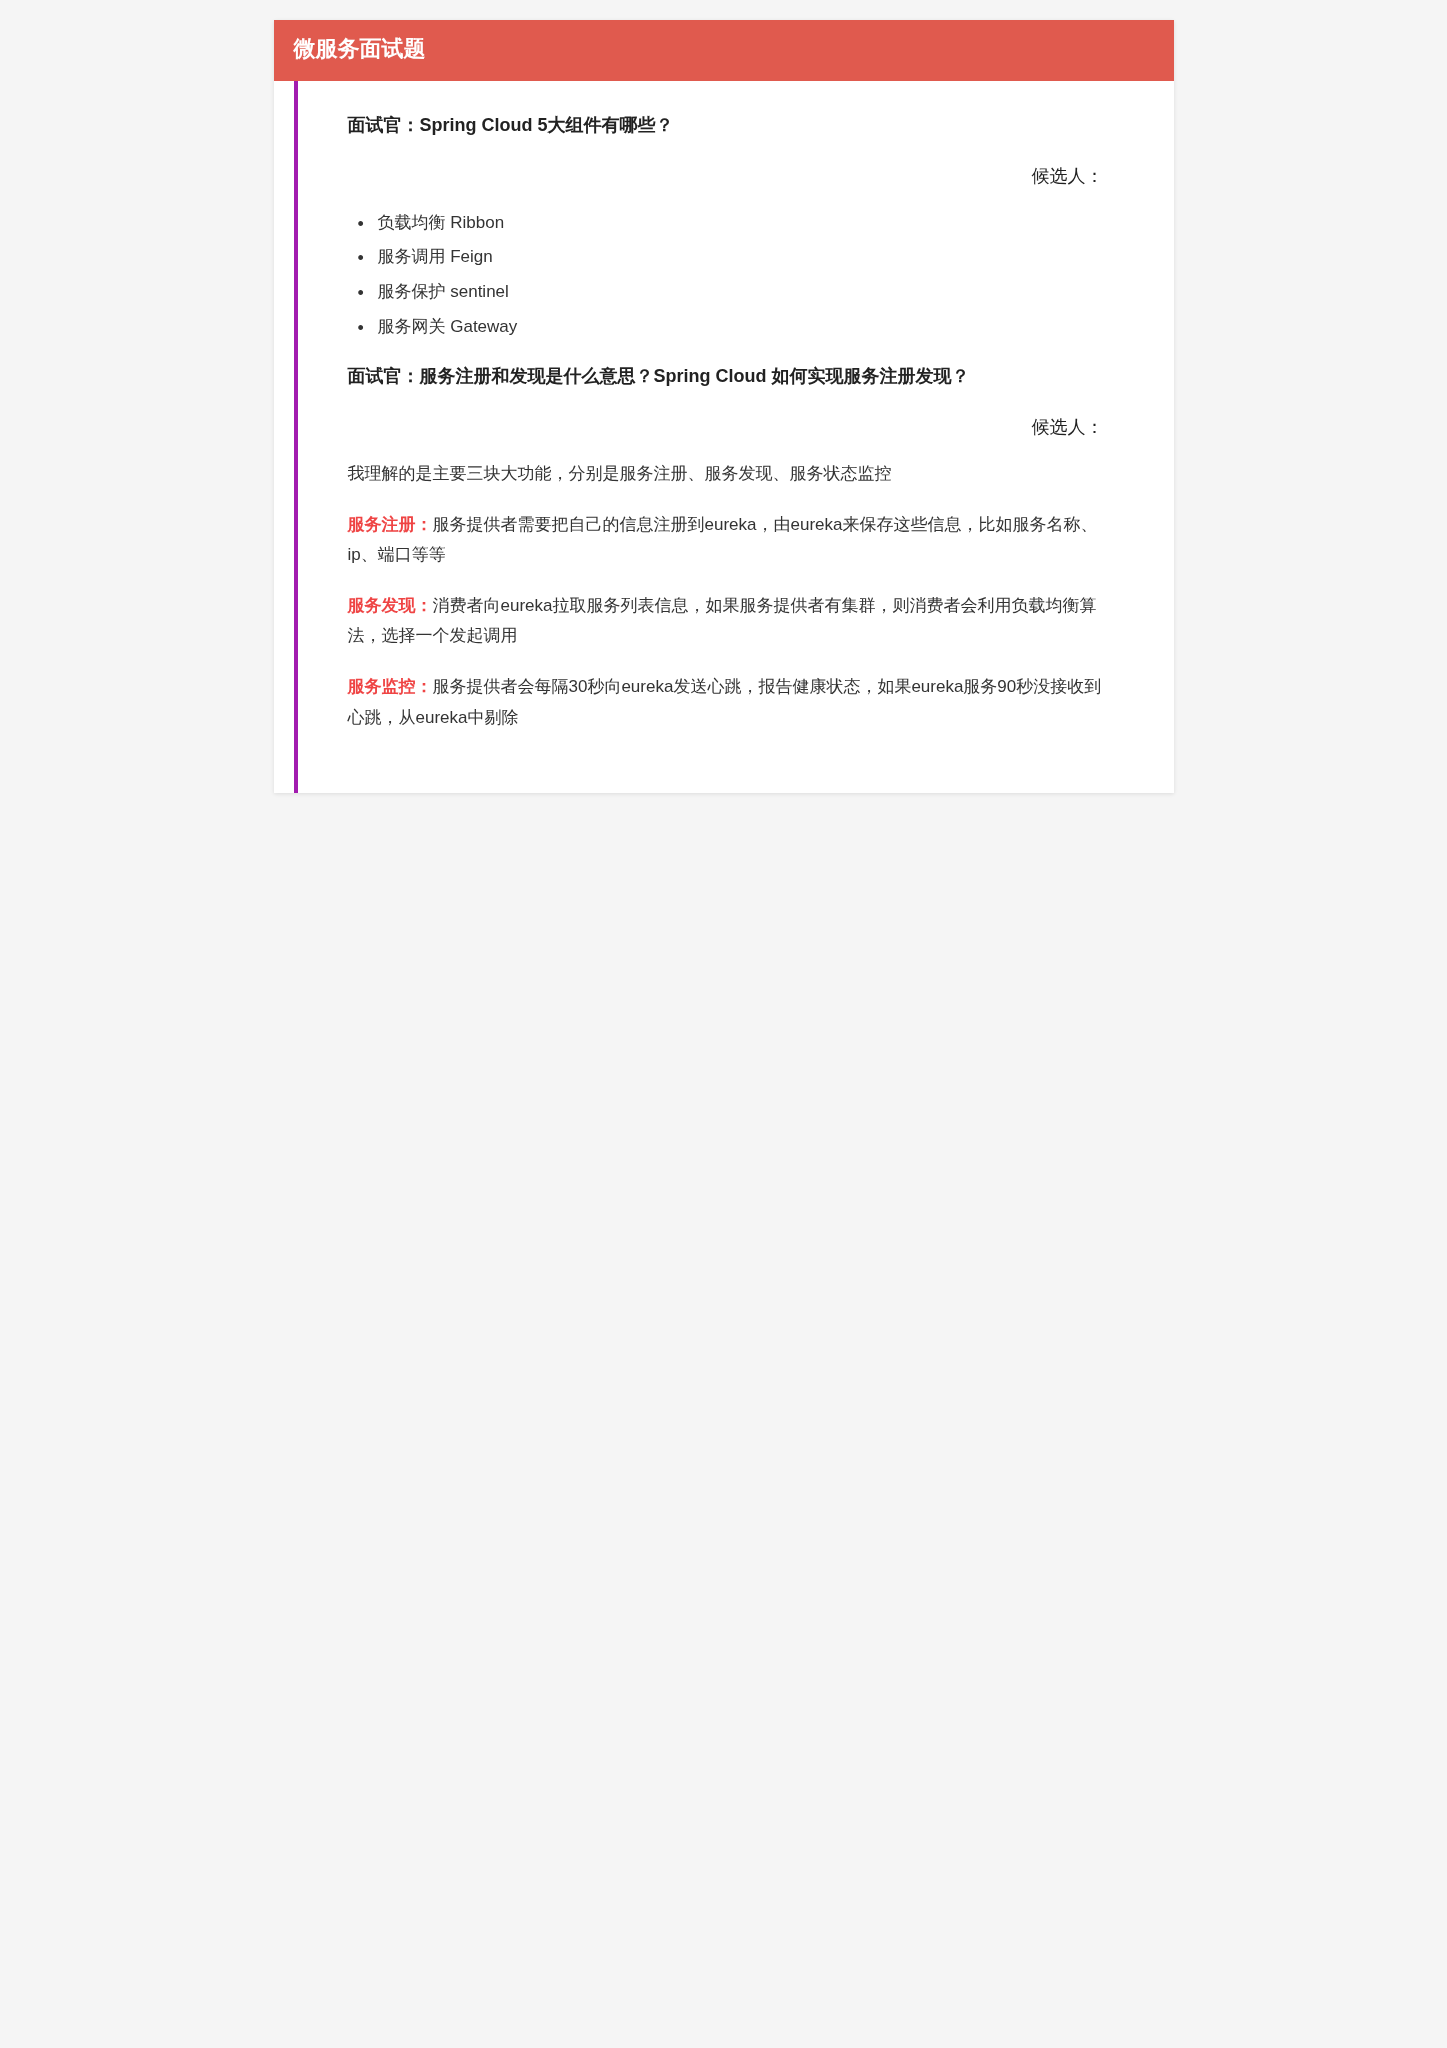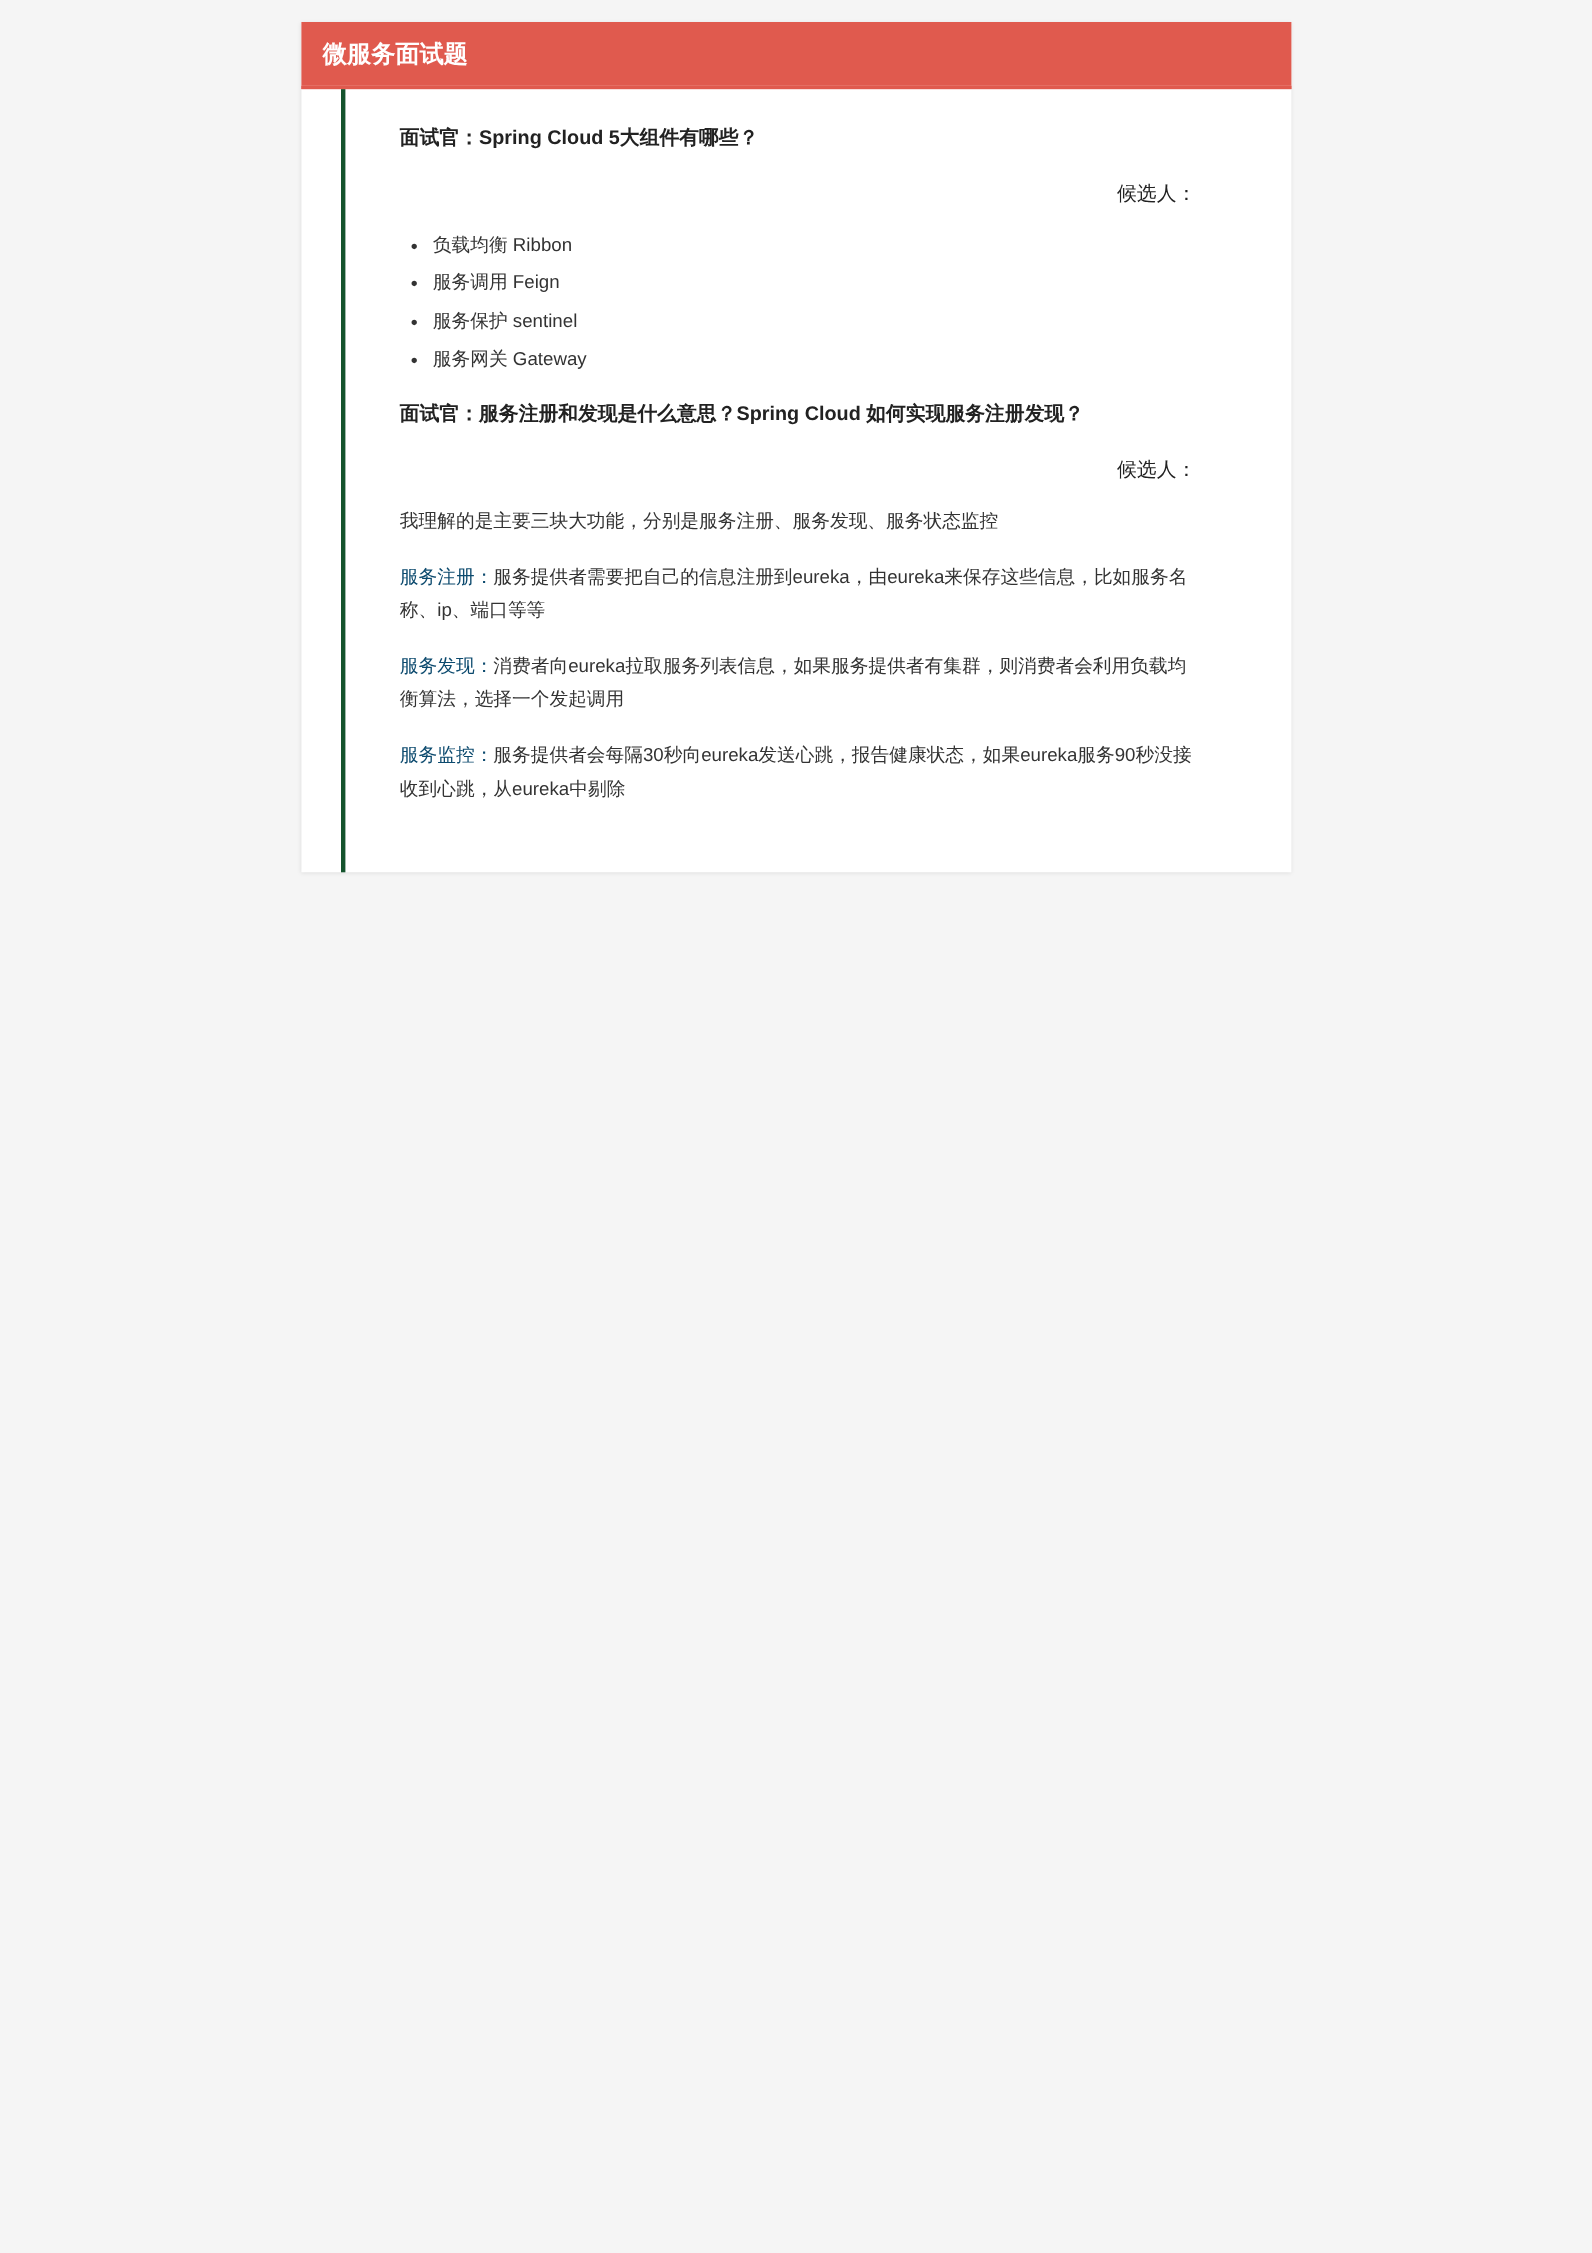--- a/index.html
+++ b/index.html
@@ -49,22 +49,22 @@
     }
 
     .red-border-line {
       height: 3px;
       background: #e05a4e;
       margin-bottom: 0;
     }
 
     .content-area {
       padding: 30px 50px 40px 50px;
-      border-left: 4px solid #14532d;
-      margin: 0 36px;
+      border-left: 4px solid #a21caf;
+      margin: 0 20px;
     }
 
     .section {
       margin-bottom: 20px;
     }
 
     .interviewer-label {
       font-size: 18px;
       font-weight: bold;
       color: #222222;
@@ -84,22 +84,22 @@
 
     .paragraph {
       font-size: 17px;
       color: #333333;
       line-height: 1.8;
       margin-bottom: 14px;
       font-family: "Microsoft YaHei", "微软雅黑", sans-serif;
     }
 
     .bold-term {
-      font-weight: normal;
-      color: #0c4a6e;
+      font-weight: bold;
+      color: #ef4444;
     }
 
     .bullet-list {
       list-style: none;
       margin: 10px 0 16px 10px;
       padding: 0;
     }
 
     .bullet-list li {
       font-size: 17px;

